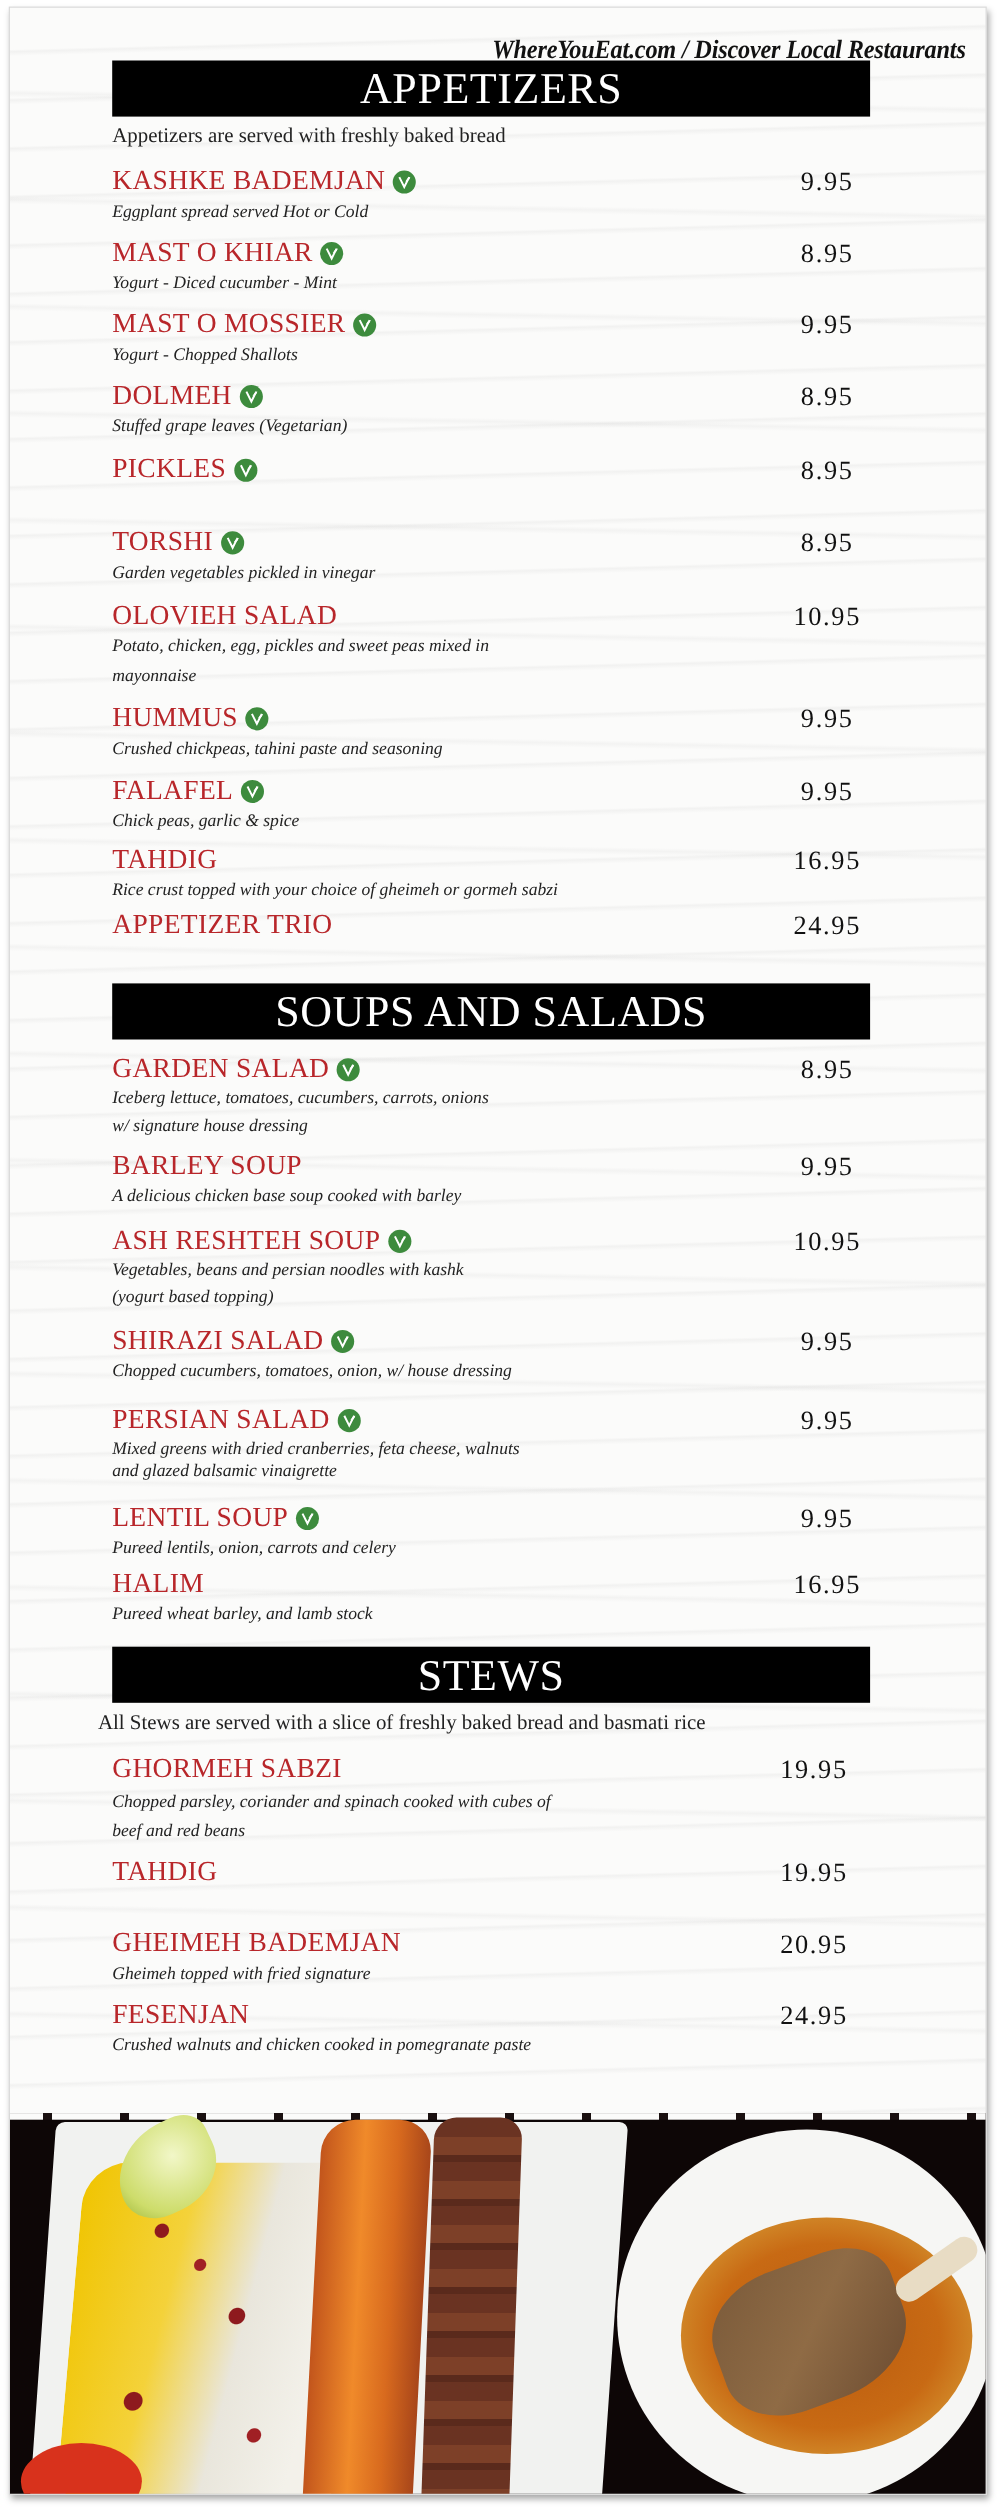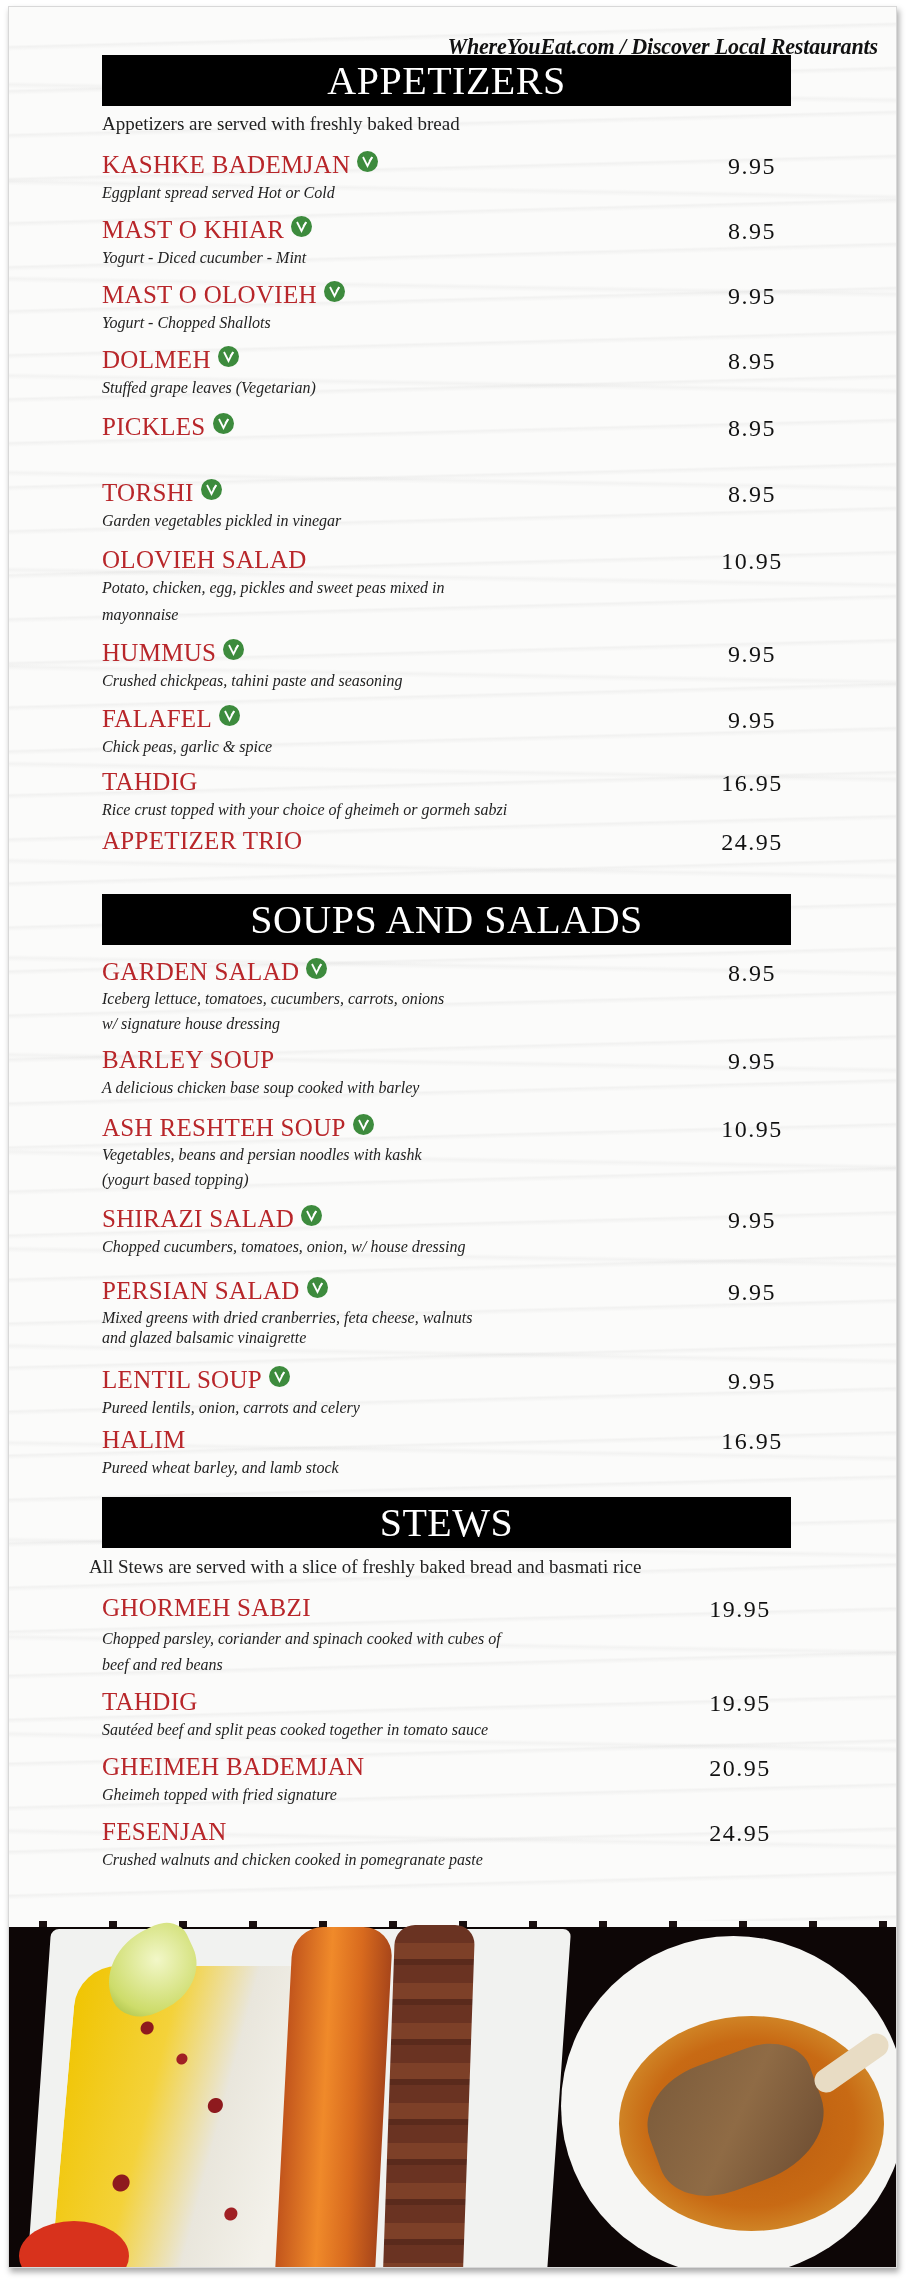--- a/index.html
+++ b/index.html
@@ -31,21 +31,21 @@
   }
   .section-note {
     position: absolute; left: 93px; width: 689px; text-align: left;
     font-size: 19px; color: #222;
   }
 
   .item { position: absolute; left: 93px; width: 700px; }
   .item-name {
     color: #b8262a; font-size: 25px; font-weight: normal;
     letter-spacing: 0.3px; line-height: 28px; white-space: nowrap;
-    display: inline-flex; 
+    display: inline-flex; align-items: center;
   }
   .vegan-icon {
     display: inline-block; width: 21px; height: 21px; border-radius: 50%;
     background: #3d8b3d; margin-left: 7px; position: relative;
   }
   .vegan-icon svg { position: absolute; left: 3px; top: 3px; }
   .item-desc {
     font-style: italic; font-size: 16px; color: #222; line-height: 27px;
     white-space: pre-line; width: 520px;
   }
@@ -150,21 +150,21 @@
             <path d="M8.5 7 Q11 3 13 3 Q12 7 8.5 7Z" fill="#fff"></path>
           </svg>
         </span>
       </div>
     <div class="item-desc">Yogurt - Diced cucumber - Mint</div>
     <div class="item-price">8.95</div>
   </div>
 
   <div class="item" style="top:274px">
     <div class="item-name">
-        <span>MAST O OLOVIEH</span>
+        <span>MAST O MOSSIER</span>
         <span class="vegan-icon">
           <svg width="15" height="15" viewBox="0 0 15 15">
             <path d="M3 3 L7.5 12 L12 3" stroke="#fff" stroke-width="1.8" fill="none"></path>
             <path d="M8.5 7 Q11 3 13 3 Q12 7 8.5 7Z" fill="#fff"></path>
           </svg>
         </span>
       </div>
     <div class="item-desc">Yogurt - Chopped Shallots</div>
     <div class="item-price">9.95</div>
   </div>
@@ -362,21 +362,20 @@
       </div>
     <div class="item-desc" style="padding-top:4px; line-height:26px; width:560px">Chopped parsley, coriander and spinach cooked with cubes of
 beef and red beans</div>
     <div class="item-price" style="right:12px">19.95</div>
   </div>
 
   <div class="item" style="top:1681px">
     <div class="item-name">
         <span>TAHDIG</span>
       </div>
-    <div class="item-desc" style="width:560px">Sautéed beef and split peas cooked together in tomato sauce</div>
     <div class="item-price" style="right:12px">19.95</div>
   </div>
 
   <div class="item" style="top:1746px">
     <div class="item-name">
         <span>GHEIMEH BADEMJAN</span>
       </div>
     <div class="item-desc">Gheimeh topped with fried signature</div>
     <div class="item-price" style="right:12px">20.95</div>
   </div>

